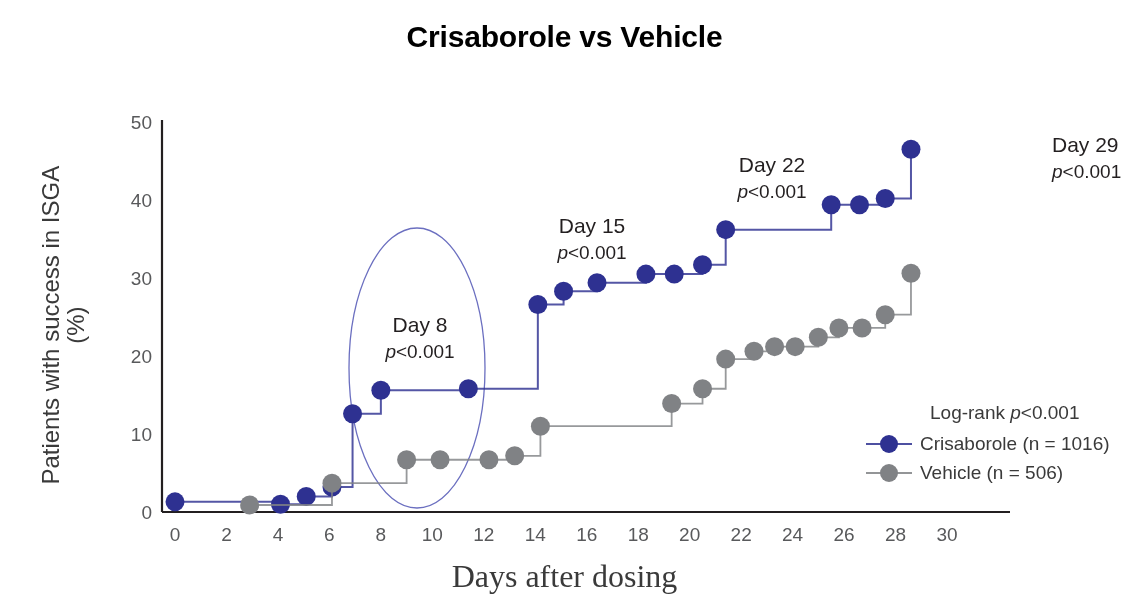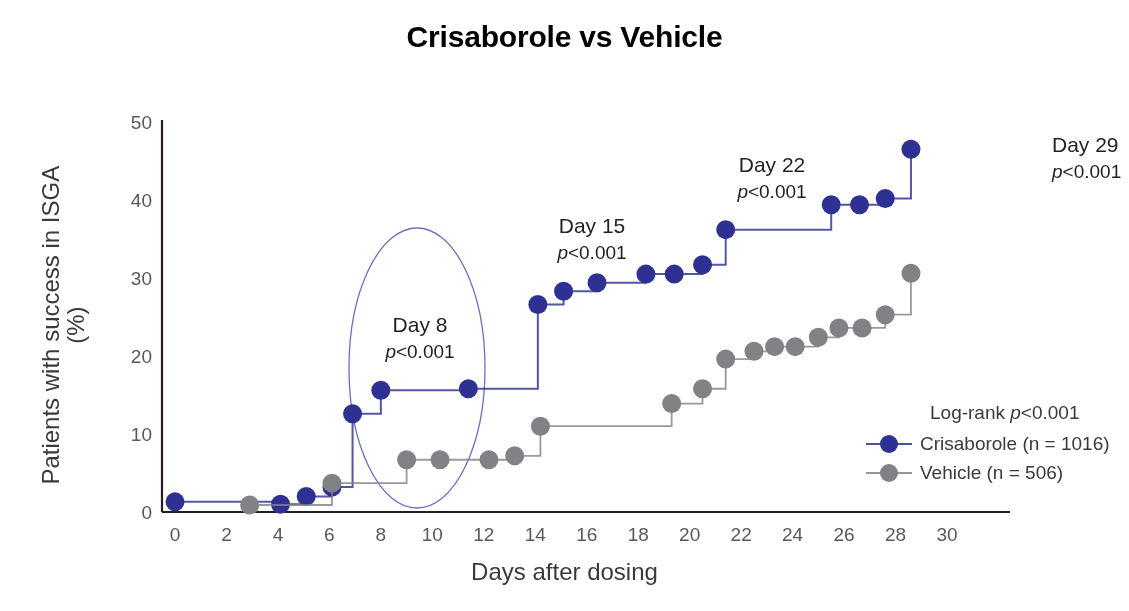--- a/index.html
+++ b/index.html
@@ -31,22 +31,23 @@
     font-weight: bold;
     letter-spacing: -0.2px;
     color: #000000;
   }
   .axis-title-x {
     position: absolute;
     left: 0;
     top: 558px;
     width: 1129px;
     text-align: center;
-    font-size: 24px;
+    font-size: 32px;
     color: #3a3a3a;
+    font-family: Liberation Serif, serif;
   }
   .axis-title-y {
     position: absolute;
     left: -147px;
     top: 300px;
     width: 420px;
     text-align: center;
     font-size: 24px;
     color: #3a3a3a;
     transform: rotate(-90deg);

